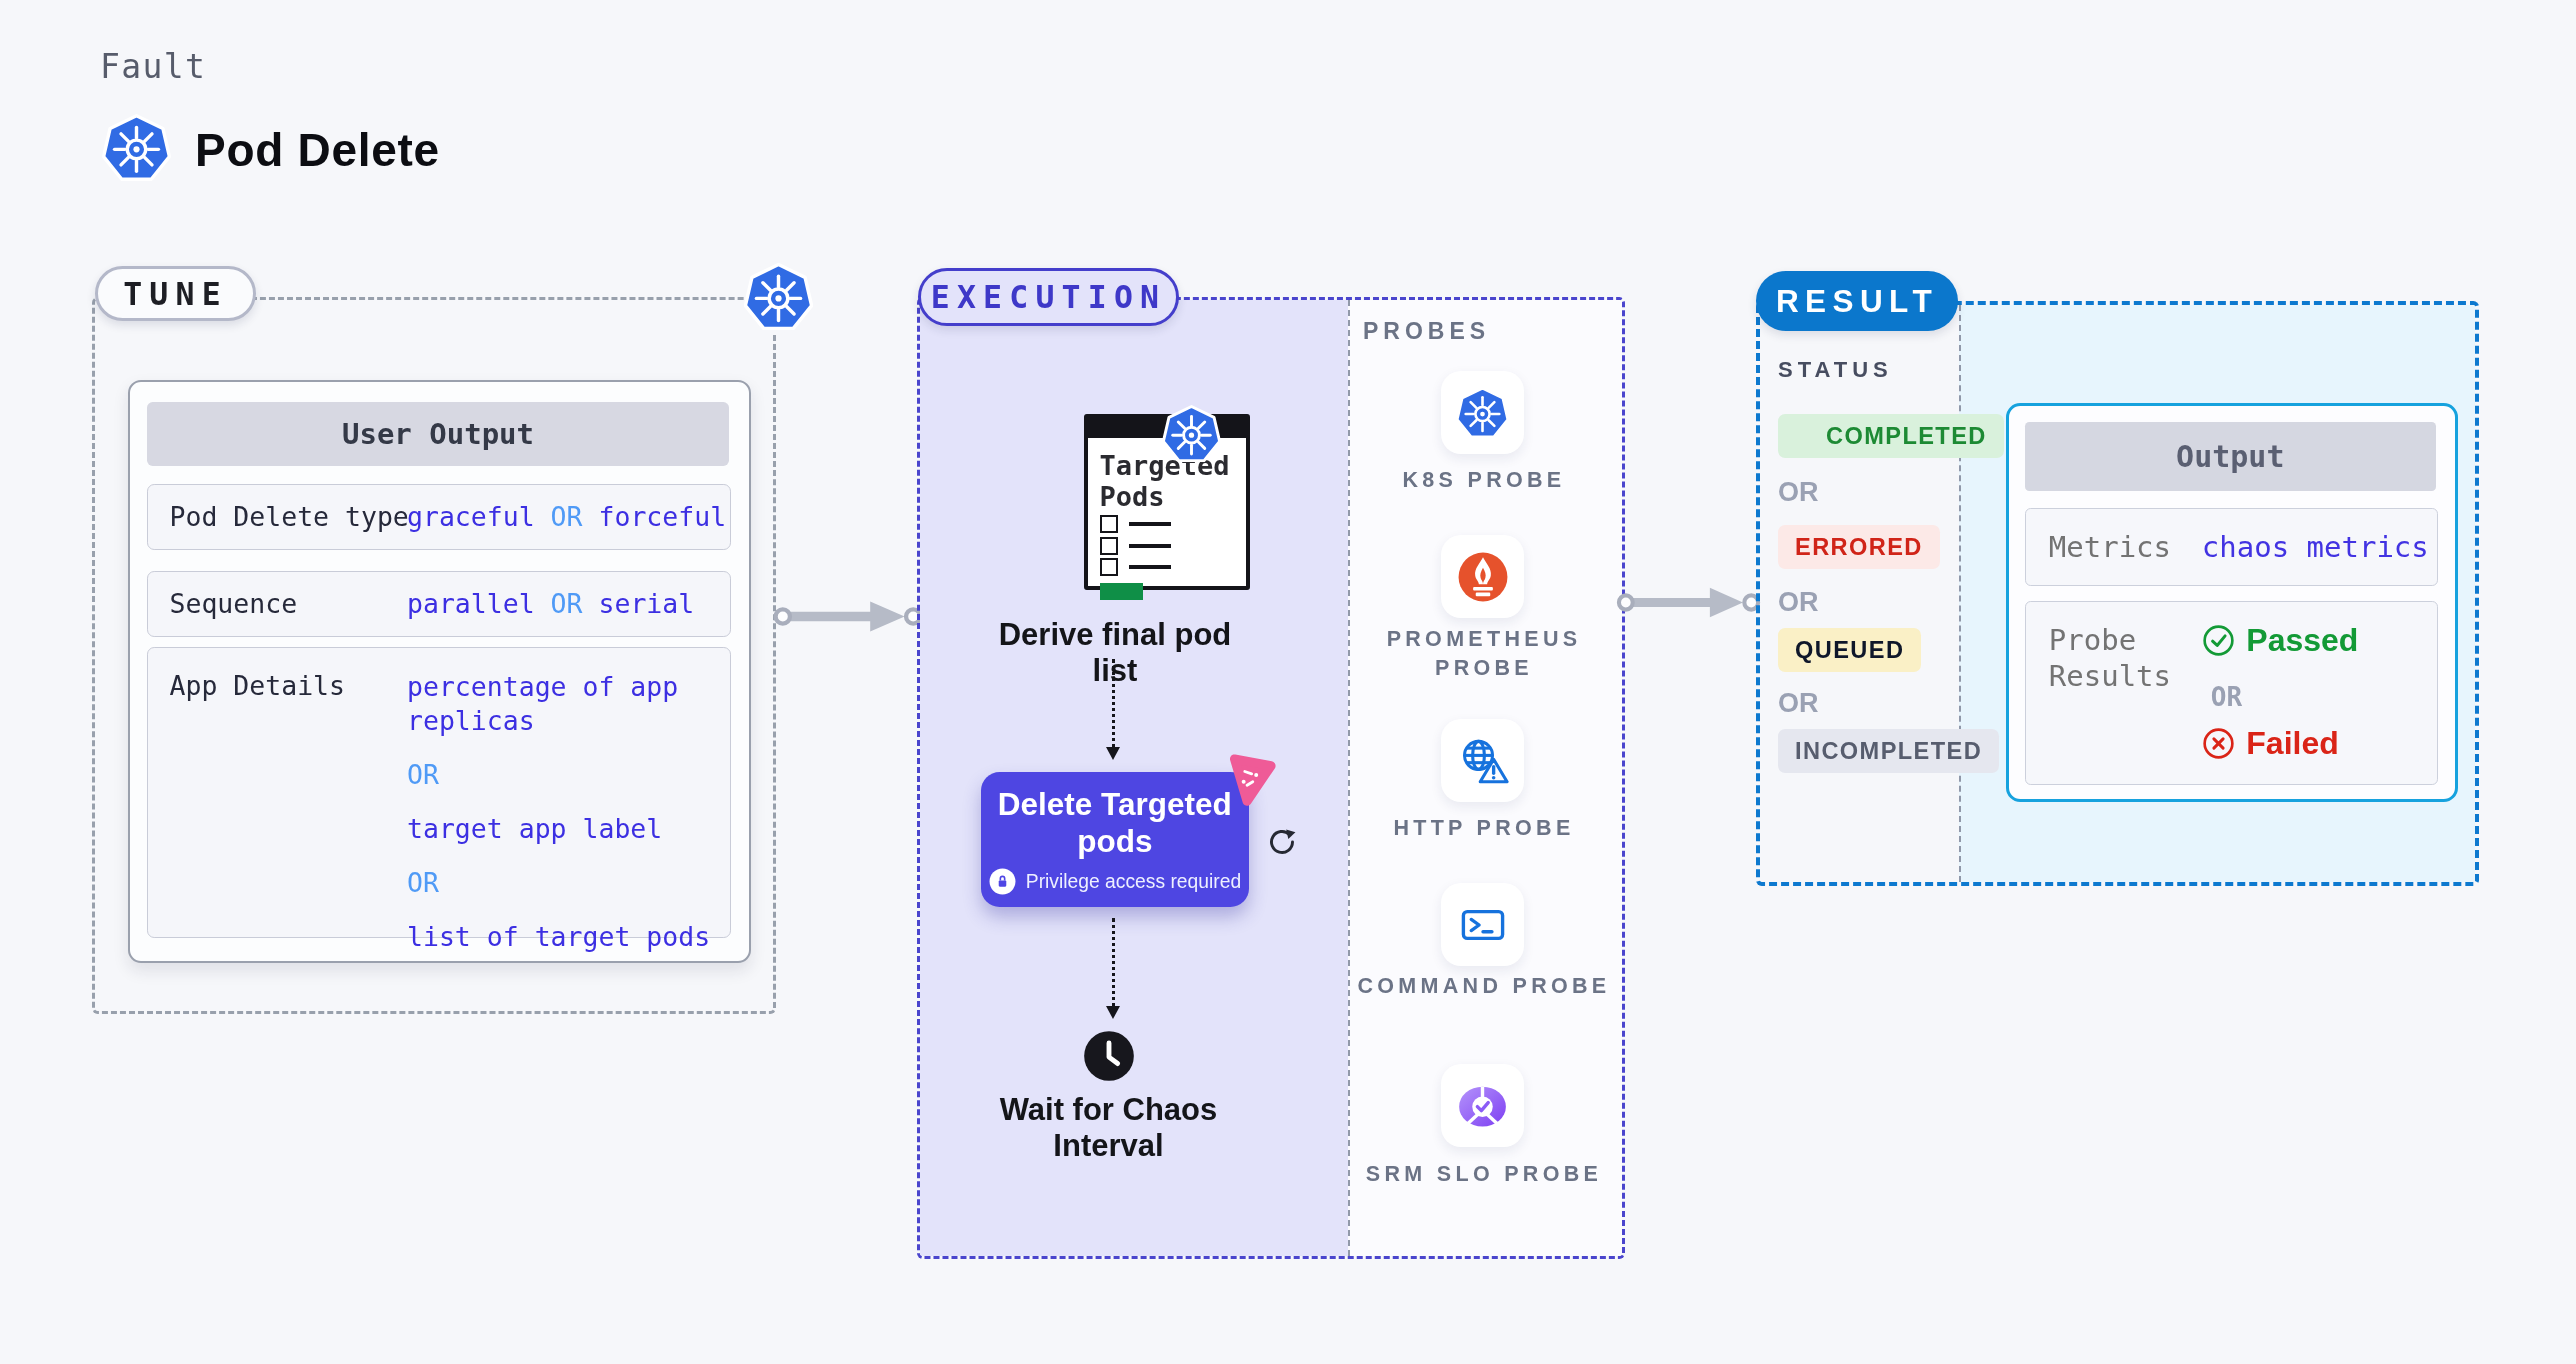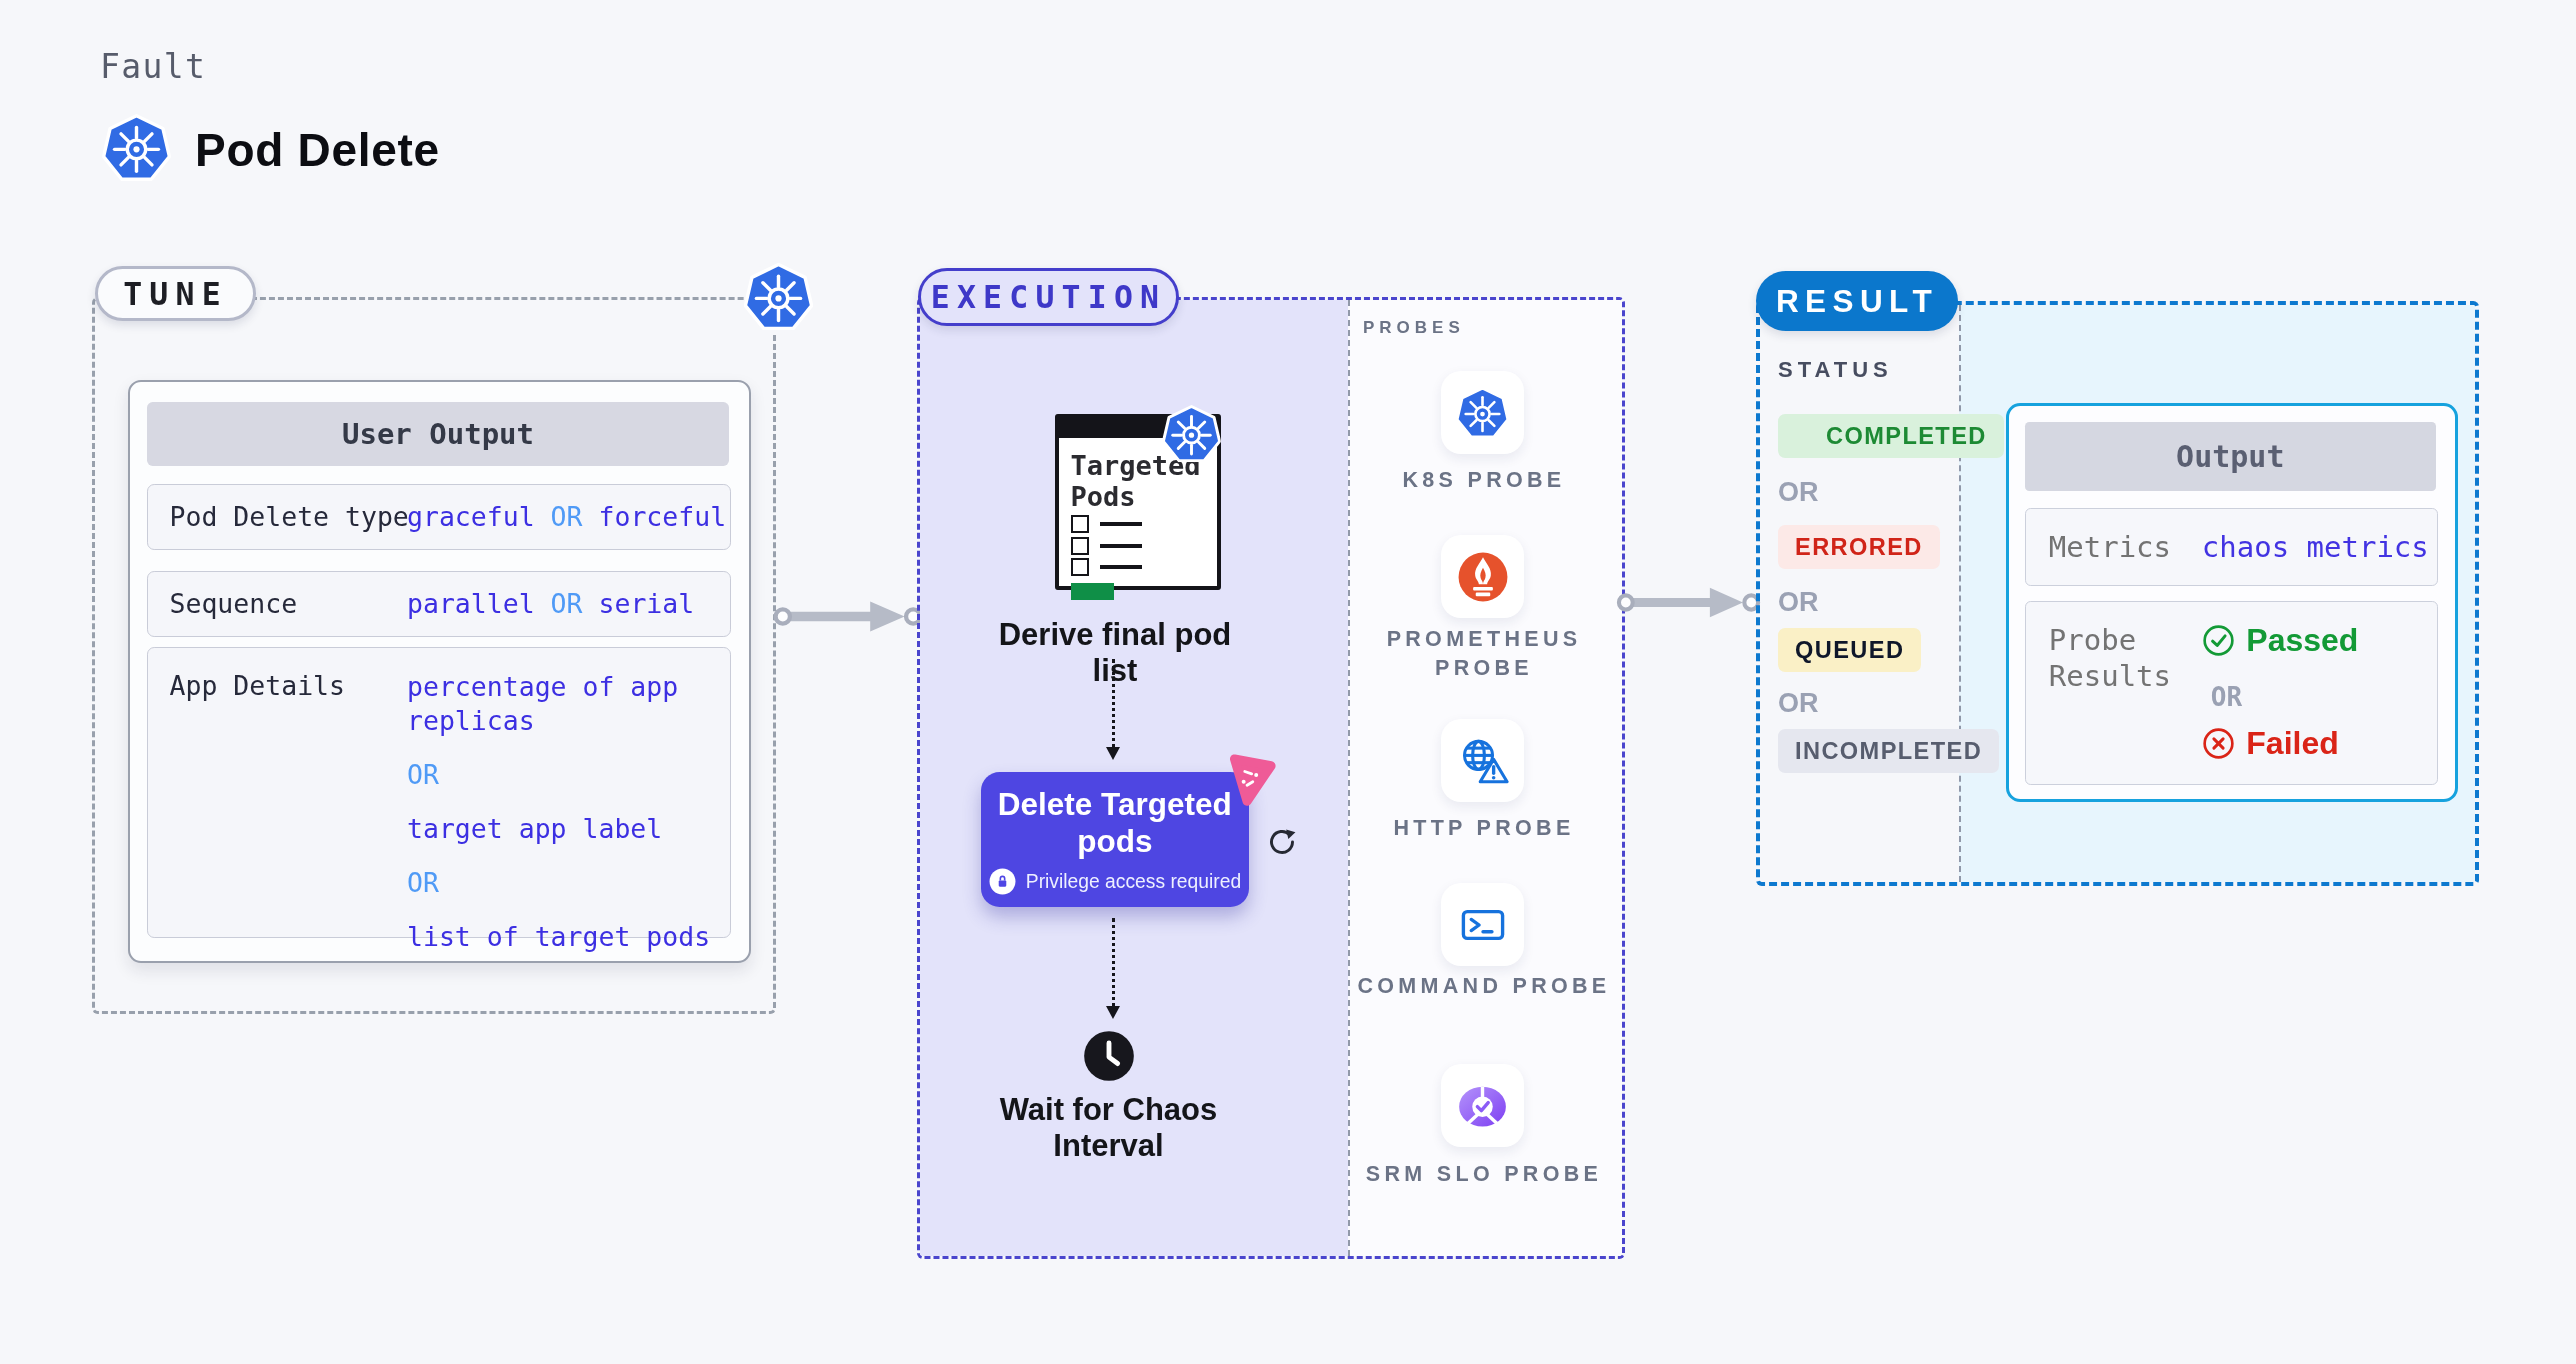--- a/index.html
+++ b/index.html
@@ -51,21 +51,21 @@
   .doc-green{position:absolute;left:11.5px;width:43px;height:17px;background:#0f8f47;}
   .step-label{font-size:31px;font-weight:700;color:#141519;text-align:center;line-height:36px;}
   .delete-card{background:#4e46e2;border-radius:18.6px;box-shadow:0 10px 18.6px rgba(50,45,160,.30);}
   .delete-title{font-size:31.5px;line-height:37px;font-weight:700;color:#ffffff;text-align:center;}
   .privilege{display:flex;align-items:center;justify-content:center;gap:10px;color:#eef0ff;font-size:19.3px;font-weight:500;}
   .vdots{width:0;border-left:3.6px dotted #15151b;}
   .vdots::after{content:"";position:absolute;left:-9px;bottom:-11.5px;
                 border:7.2px solid transparent;border-top:13px solid #15151b;}
 
   
-  .col-title{font-size:17px;font-weight:700;letter-spacing:5px;color:#6b7386;}
+  .col-title{font-size:23px;font-weight:700;letter-spacing:5px;color:#6b7386;}
   .probe-card{width:83px;height:83px;background:#ffffff;border-radius:20px;
               box-shadow:0 4.3px 11.5px rgba(30,40,90,.08);display:flex;align-items:center;justify-content:center;}
   .probe-label{width:264px;text-align:center;font-size:21.5px;font-weight:600;letter-spacing:4.3px;
                color:#6b7386;line-height:29px;}
   .badge{display:inline-block;font-size:23.6px;font-weight:800;letter-spacing:1.4px;
          padding:8.6px 17px;border-radius:7.2px;}
   .badge-completed{color:#1d8a34;background:#d9f1dc;padding-left:48px;}
   .badge-errored{color:#d02418;background:#fce9e7;}
   .badge-queued{color:#0f172a;background:#faf0c6;}
   .badge-incompleted{color:#575d6e;background:#e5e7ef;}
@@ -237,21 +237,21 @@
     </svg>
 
   <div class="abs exec-box" style="left:917px;top:297px;width:702px;height:956px;overflow:hidden;">
     <div class="exec-flow-area"></div>
     <div class="exec-probes-area"></div>
   </div>
   <div class="abs pill pill-exec mono" style="left:918px;top:268px;width:255px;height:52px;">
     <span>EXECUTION</span>
   </div>
 
-  <div class="abs doc-card" style="left:1055px;top:414px;width:158px;height:168px;">
+  <div class="abs doc-card" style="left:1084px;top:414px;width:158px;height:168px;">
     <div class="doc-bar"></div>
     <div class="doc-title mono">Targeted Pods</div>
     <div class="doc-row" style="top:97px;">
         <span class="doc-check"></span>
         <span class="doc-line"></span>
       </div>
     <div class="doc-row" style="top:119px;">
         <span class="doc-check"></span>
         <span class="doc-line"></span>
       </div>

